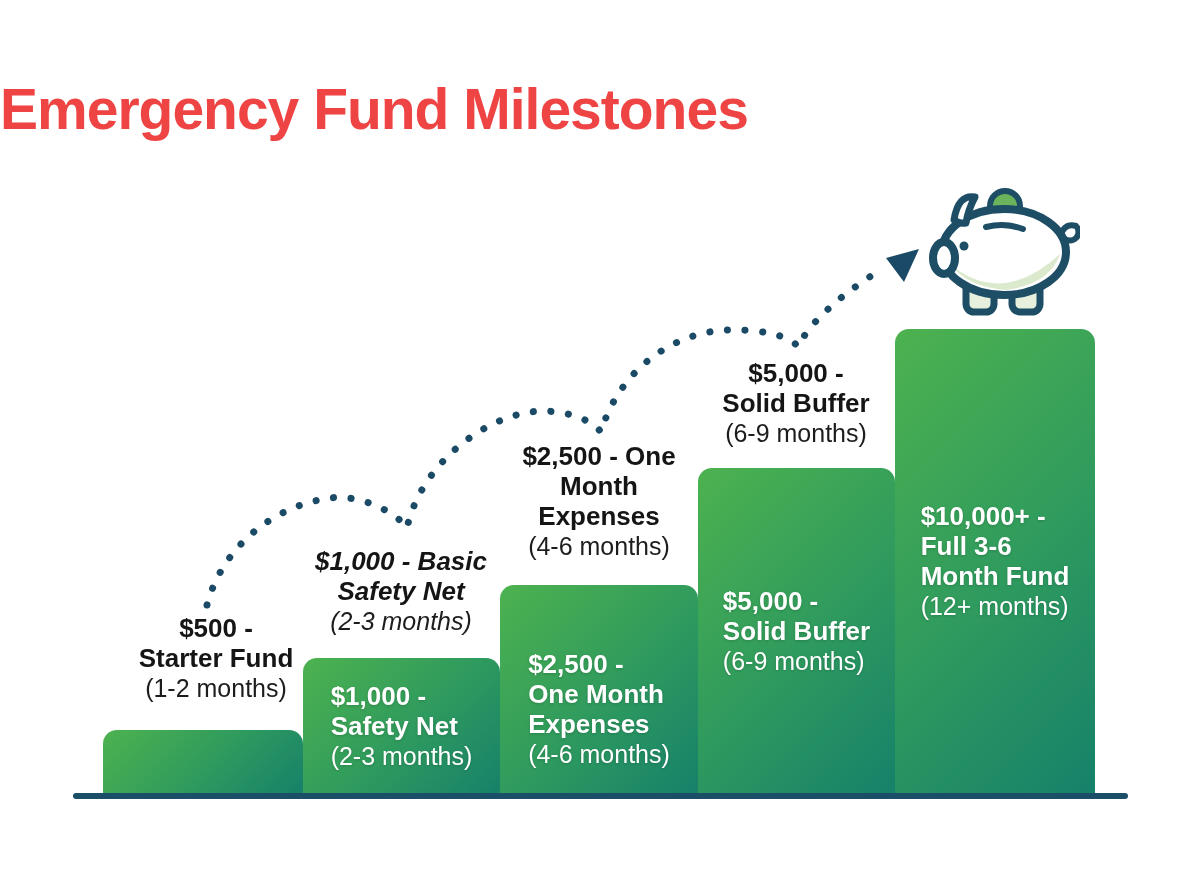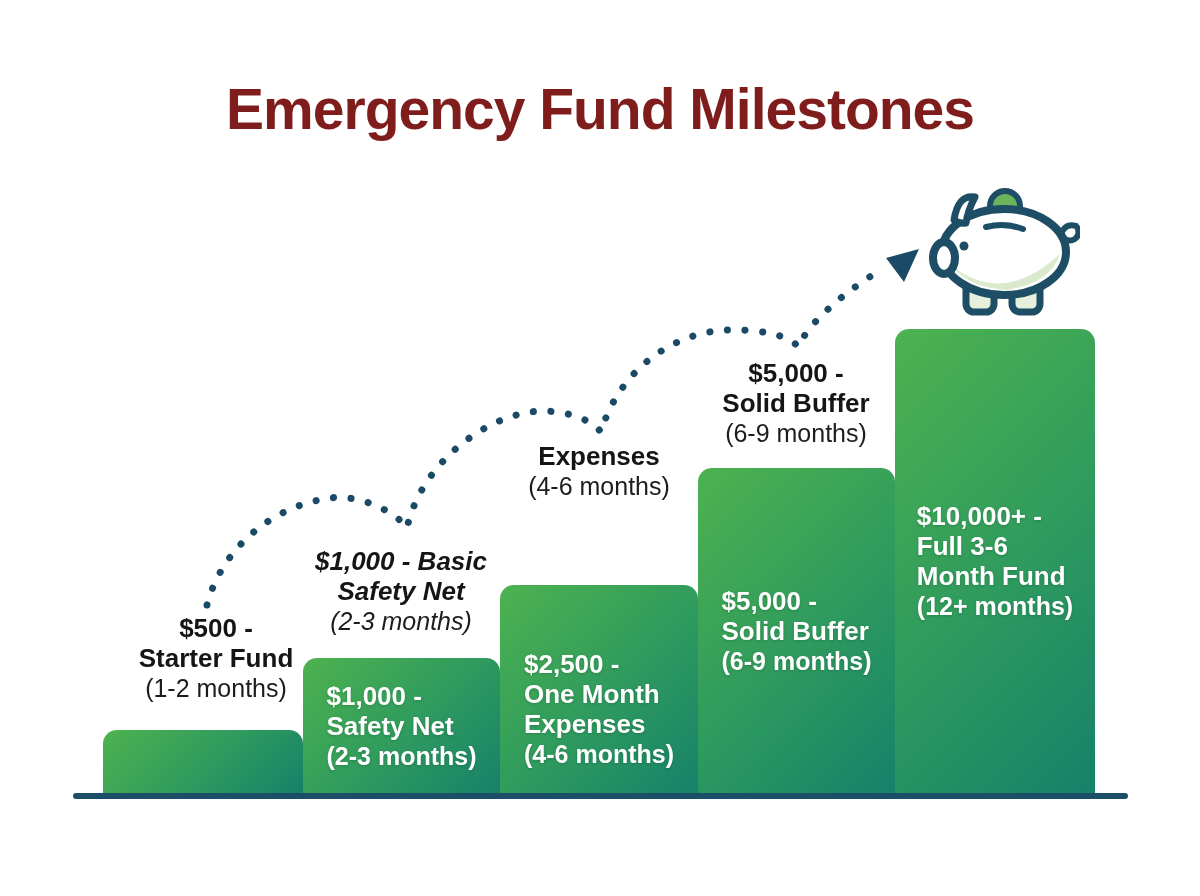--- a/index.html
+++ b/index.html
@@ -5,43 +5,43 @@
   html,body{margin:0;padding:0;background:#ffffff;}
   .stage{
     position:relative;
     width:1200px;height:896px;
     background:#ffffff;
     overflow:hidden;
     font-family:"Liberation Sans","DejaVu Sans",sans-serif;
   }
   .title{
     position:absolute;top:76px;left:0;width:1200px;
-    text-align:center;
+    text-align:left;
     font-size:57px;font-weight:800;letter-spacing:-1px;
-    color:#7f1d1d;margin:0;
+    color:#ef4444;margin:0;
   }
   
   .bar{
     position:absolute;bottom:103px;
     border-radius:14px 14px 0 0;
     background:linear-gradient(135deg,#4db24f 0%,#2e9a5e 55%,#17816a 100%);
     display:flex;flex-direction:column;align-items:center;justify-content:center;
     box-sizing:border-box;
   }
   .bar-1{left:103px;width:200px;height:63px;}
   .bar-2{left:303px;width:197px;height:135px;}
   .bar-3{left:500px;width:198px;height:208px;padding-top:40px;}
   .bar-4{left:698px;width:197px;height:325px;}
   .bar-5{left:895px;width:200px;height:464px;}
   .inside-label{
     color:#ffffff;
     font-size:26px;font-weight:bold;line-height:30px;
     text-shadow:0 1px 3px rgba(0,0,0,0.18);
   }
-  .inside-label .months{font-weight:bold;font-size:25px;}
+  .inside-label .months{font-weight:normal;font-size:25px;}
   .inside-label span{display:block;}
   
   .above-label{
     position:absolute;text-align:center;
     color:#151515;font-size:26px;font-weight:bold;line-height:30px;
   }
   .above-label span{display:block;}
   .above-label .months{font-weight:normal;font-size:25px;color:#1d1d1d;}
   .above-1{top:613px;left:106px;width:220px;}
   .above-2{top:546px;left:281px;width:240px;font-style:italic;}
@@ -88,20 +88,22 @@
     <span>$500 -</span>
     <span>Starter Fund</span>
     <span class="months">(1-2 months)</span>
   </div>
   <div class="above-label above-2">
     <span>$1,000 - Basic</span>
     <span>Safety Net</span>
     <span class="months">(2-3 months)</span>
   </div>
   <div class="above-label above-3">
+    <span>$2,500 - One</span>
+    <span>Month</span>
     <span>Expenses</span>
     <span class="months">(4-6 months)</span>
   </div>
   <div class="above-label above-4">
     <span>$5,000 -</span>
     <span>Solid Buffer</span>
     <span class="months">(6-9 months)</span>
   </div>
 
   <div class="bar bar-1"></div>

